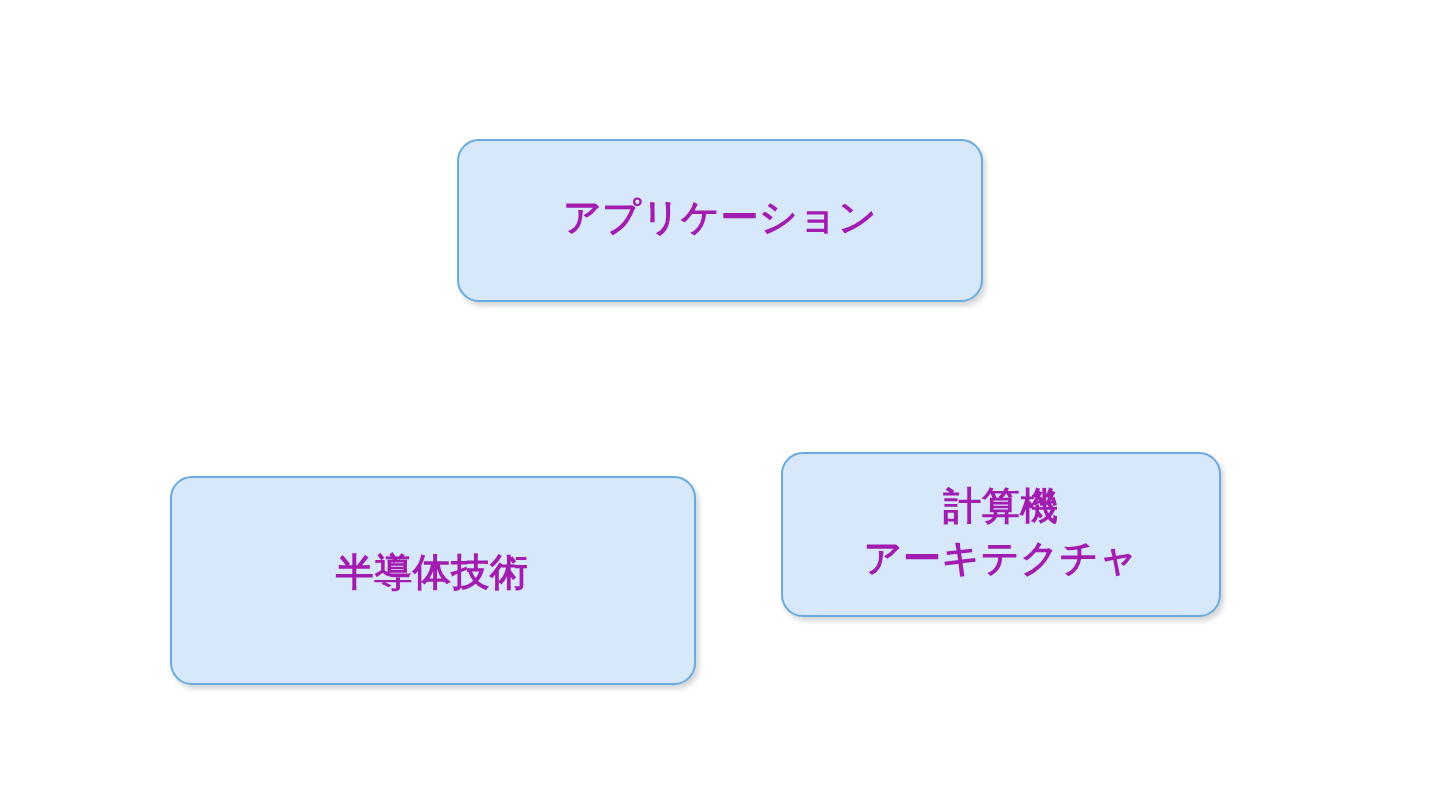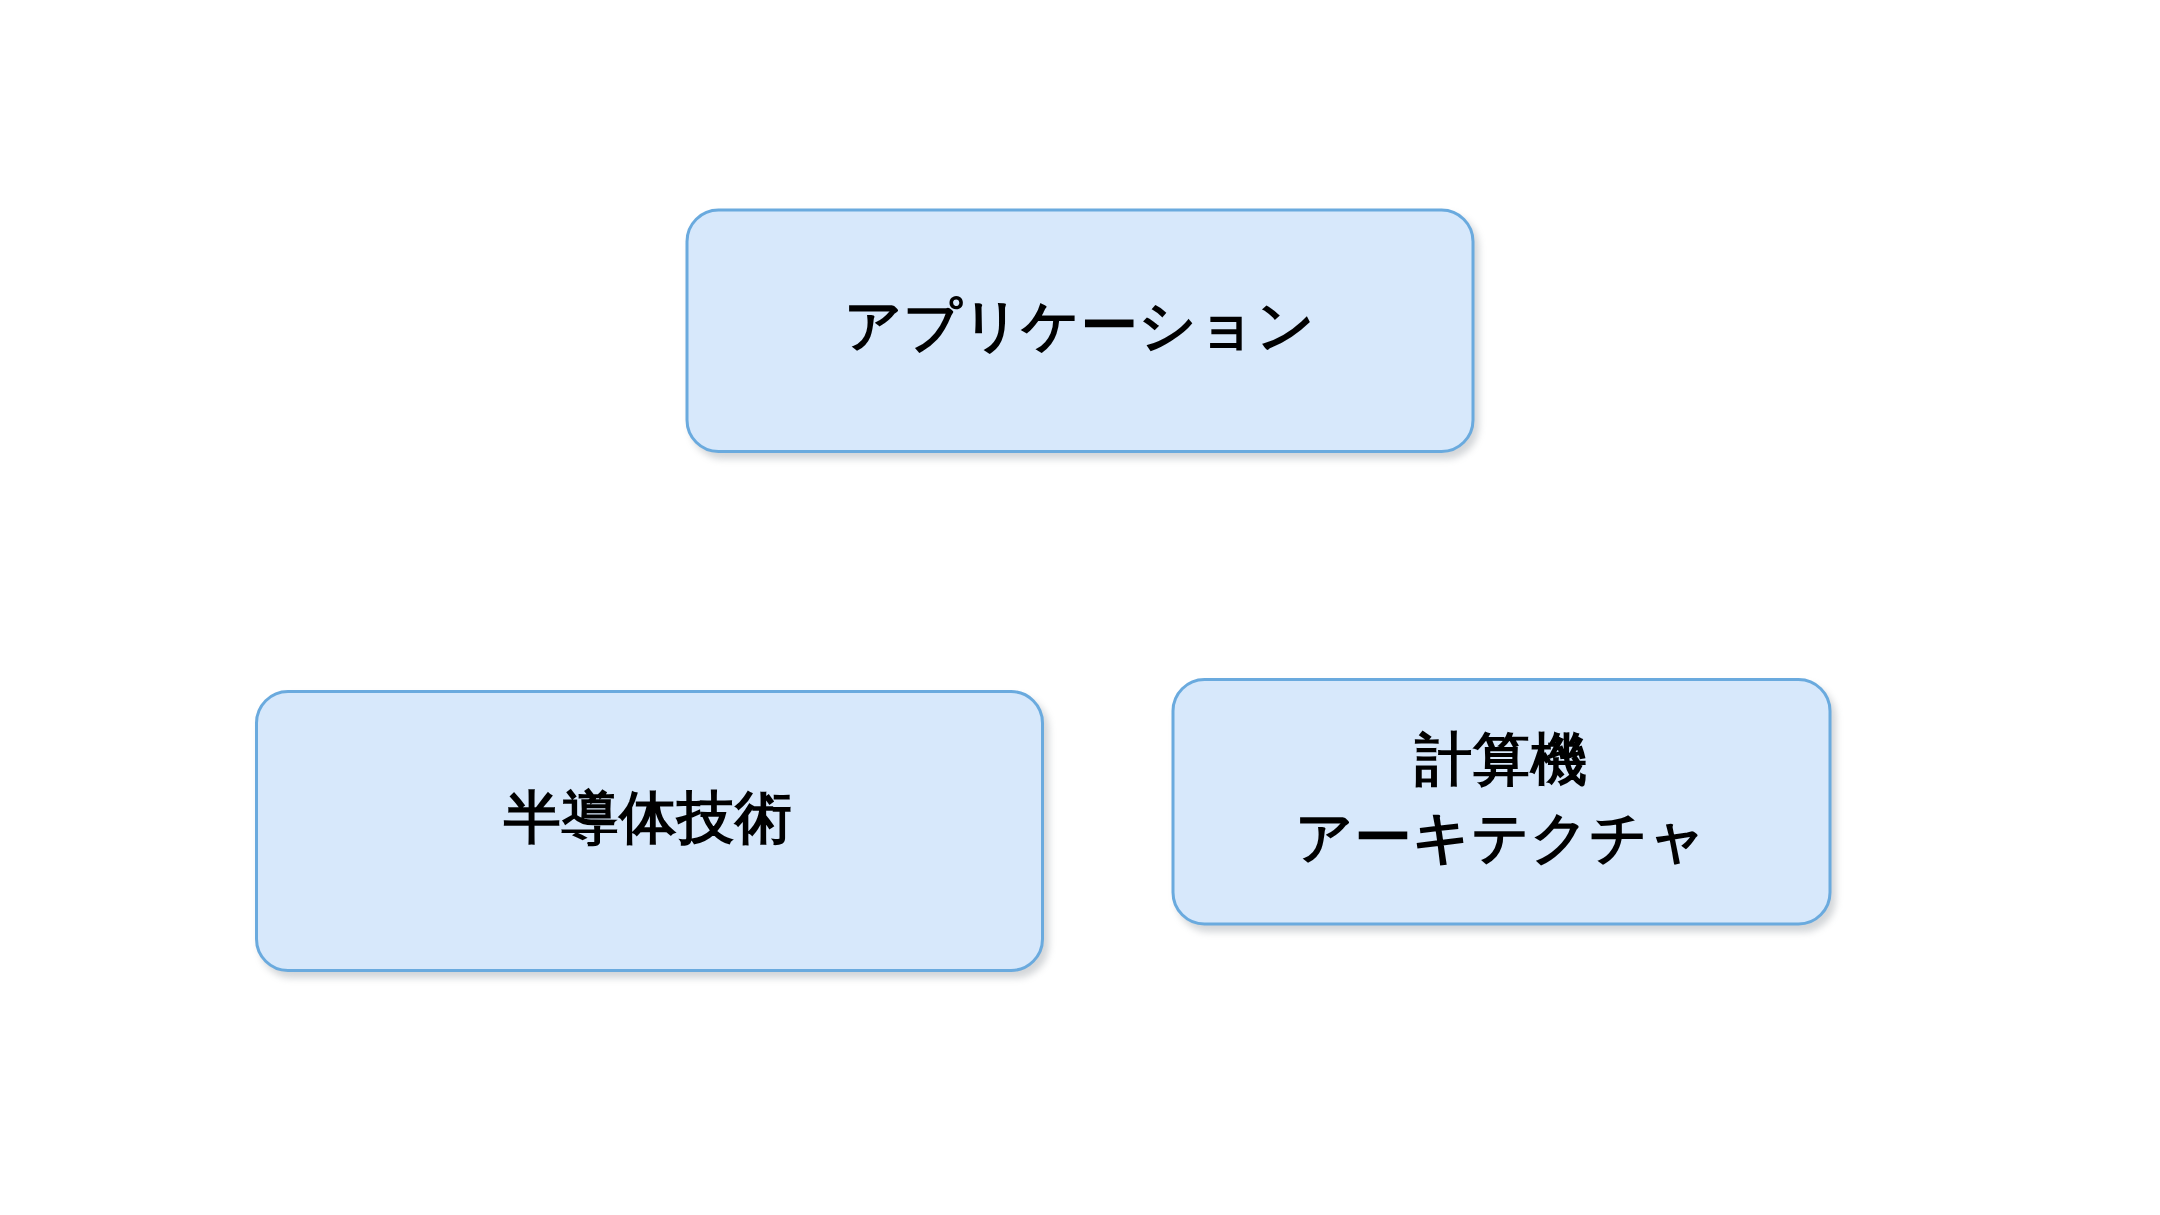--- a/index.html
+++ b/index.html
@@ -30,44 +30,44 @@
     box-shadow: 3px 4px 5px rgba(120, 130, 140, 0.33);
     display: flex;
     align-items: center;
     justify-content: center;
     text-align: center;
   }
 
   .node-label {
     font-family: "DejaVu Sans", "Liberation Sans", sans-serif;
     font-weight: bold;
-    color: #000000;
+    color: #a21caf;
     line-height: 1.25;
     letter-spacing: 0.5px;
     white-space: pre-line;
   }
 
   
   #node-application {
     left: 457px;
     top: 139px;
     width: 526px;
     height: 163px;
   }
   #node-application .node-label {
     font-size: 38px;
     transform: translateY(-3px);
   }
 
   
   #node-semiconductor {
     left: 170px;
-    top: 460px;
+    top: 476px;
     width: 526px;
-    height: 188px;
+    height: 209px;
     text-align: center;
   }
   #node-semiconductor .node-label {
     font-size: 38px;
     transform: translate(-1px, -8px);
   }
 
   
   #node-architecture {
     left: 781px;

